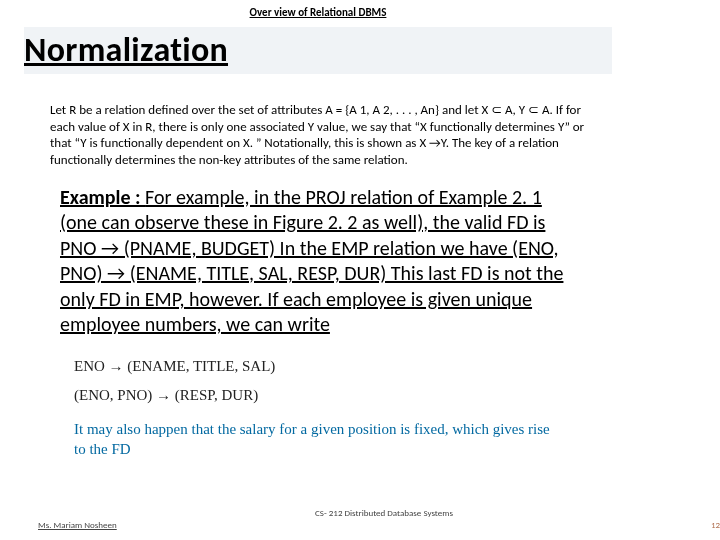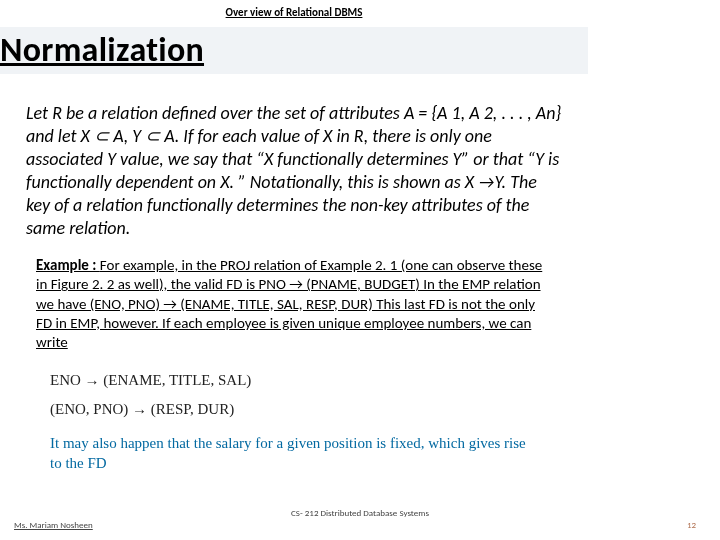--- a/index.html
+++ b/index.html
@@ -11,20 +11,21 @@
     background: #ffffff;
     color: #000000;
     position: relative;
     overflow: hidden;
   }
   .page {
     width: 588px;
     height: 540px;
     position: relative;
     box-sizing: border-box;
+    margin-left: 24px;
   }
   .overview {
     text-align: center;
     font-size: 11px;
     font-weight: bold;
     text-decoration: underline;
     padding-top: 6px;
   }
   .title-band {
     background: #f0f3f6;
@@ -35,26 +36,25 @@
     text-align: left;
     font-size: 34px;
     font-weight: bold;
     text-decoration: underline;
     letter-spacing: 0.3px;
   }
   .content {
     padding: 28px 26px 0 26px;
   }
   .para1 {
-    font-size: 18px;
+    font-size: 13px;
     line-height: 1.28;
-    font-style: italic;
   }
   .para2 {
-    font-size: 15px;
+    font-size: 20px;
     line-height: 1.28;
     padding: 16px 10px 0 10px;
   }
   .bold { font-weight: bold; }
   .under { text-decoration: underline; }
   .formula-block {
     padding: 14px 0 0 24px;
     font-family: "Times New Roman", Times, serif;
     font-size: 15px;
     line-height: 1.95;

